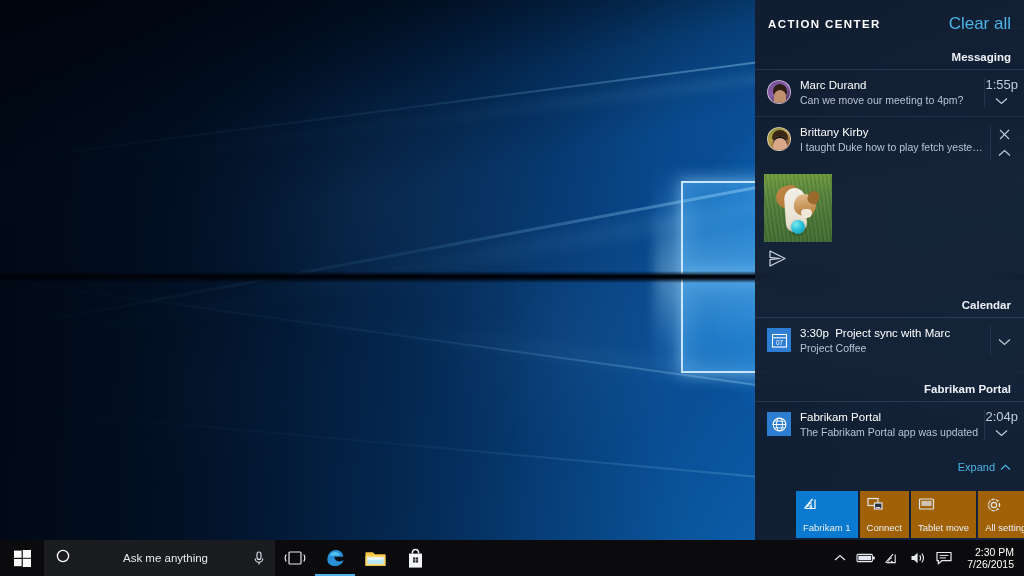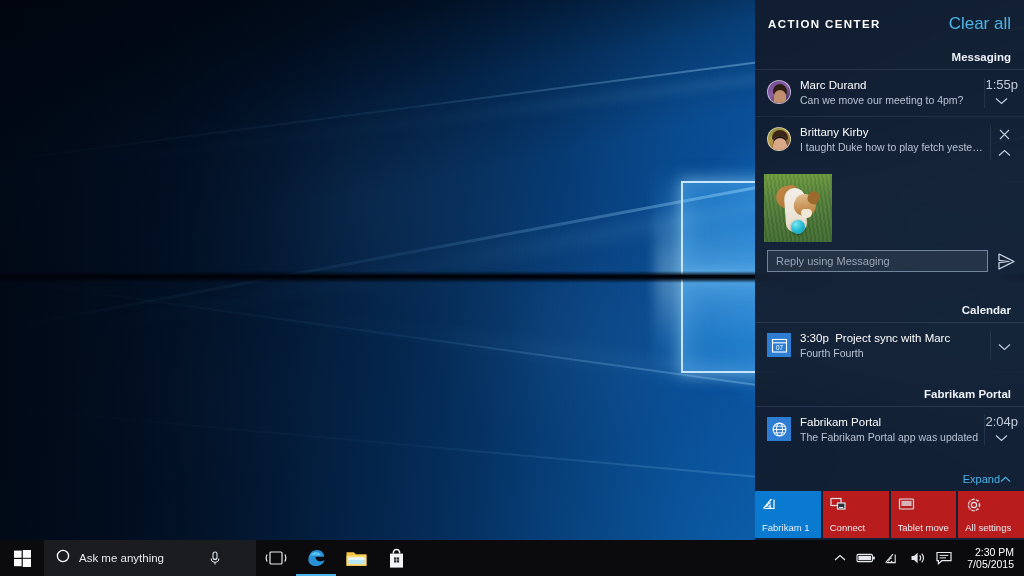--- a/index.html
+++ b/index.html
@@ -194,46 +194,46 @@
     border:1px solid rgba(180,200,225,.55);
     color:#9aa6b6; font-size:11px; font-family:"Liberation Sans", sans-serif;
     padding:0 8px; outline:none;
   }
   .reply-box::placeholder { color:#9aa6b6; }
   .send-btn { flex:0 0 20px; display:flex; align-items:center; justify-content:center; cursor:pointer; }
 
   .ac-footer { flex:0 0 auto; }
   .expand-row {
     display:flex; align-items:center; justify-content:flex-end;
-    padding:8px 13px 6px 0; font-size:11px; color:#4cb4e7; cursor:pointer;
+    gap:5px; padding:8px 13px 18px 0; font-size:11px; color:#4cb4e7; cursor:pointer;
   }
   .quick-grid { display:flex; gap:2px; padding:0 0 2px 0; }
   .qa {
-    flex:1 1 0; height:47px; background:#b91c1c;
+    flex:1 1 0; height:47px; background:#a16207;
     display:flex; flex-direction:column; justify-content:space-between;
     padding:6px 7px 5px 7px; cursor:pointer;
   }
-  .qa.on { background:#0a7ad1; }
+  .qa.on { background:#0a7ad1;margin-left:41px; }
   .qa-label { font-size:9.5px; color:#e9eef5; white-space:nowrap; overflow:hidden; text-overflow:ellipsis; }
   .qa-icon { width:18px; height:16px; }
 
   
   #taskbar {
     position:absolute; left:0; bottom:0; width:1024px; height:36px;
     background:#0b0b0d; display:flex; align-items:center;
     color:#fff;
   }
   .tb-start {
     width:44px; height:36px; display:flex; align-items:center; justify-content:center; cursor:pointer;
   }
   .tb-search {
     display:flex; align-items:center; gap:9px; height:36px;
     background:#1b1c1f; padding:0 10px 0 12px; min-width:212px; cursor:text;
   }
-  .tb-search-text { font-size:11.5px; color:#e6e9ee; }
+  .tb-search-text { font-size:11.5px; color:#e6e9ee;margin-left:44px; }
   .tb-mic { margin-left:36px; display:flex; align-items:center; cursor:pointer; }
   .tb-icons { display:flex; align-items:center; gap:0; }
   .tb-btn { width:40px; height:36px; display:flex; align-items:center; justify-content:center; cursor:pointer; }
   .tb-spacer { flex:1 1 auto; }
   .tb-tray { display:flex; align-items:center; gap:0; padding-right:4px; }
   .tray-btn { width:26px; height:36px; display:flex; align-items:center; justify-content:center; cursor:pointer; }
   .tb-clock {
     display:flex; flex-direction:column; align-items:flex-end; justify-content:center;
     font-size:10.5px; line-height:12.5px; color:#ffffff; padding:0 10px 0 6px; cursor:pointer;
   }
@@ -316,21 +316,20 @@
         <div class="dog-grass"></div>
         <div class="dog-patch"></div>
         <div class="dog-body"></div>
         <div class="dog-head"></div>
         <div class="dog-ear"></div>
         <div class="dog-snout"></div>
         <div class="dog-ball"></div>
       </div>
 
       <div class="reply-row">
-        <input class="reply-box" type="text" placeholder="Reply using Messaging" style="">
         <div class="send-btn">
           <svg width="19" height="17" viewBox="0 0 19 17">
             <path d="M2 1 L17 8.5 L2 16 L2 9.6 L12 8.5 L2 7.4 Z" fill="none" stroke="#cfd8e4" stroke-width="1.2" stroke-linejoin="round"></path>
           </svg>
         </div>
       </div>
 
       <div class="sect-gap"></div>
 
       <div class="section-head">Calendar</div>
@@ -341,21 +340,21 @@
             <rect x="1.5" y="2.5" width="14" height="12.5" fill="none" stroke="#fff" stroke-width="1.1"></rect>
             <line x1="1.5" y1="5.8" x2="15.5" y2="5.8" stroke="#fff" stroke-width="1.1"></line>
             <text x="8.5" y="13" font-size="6.4" fill="#fff" text-anchor="middle" font-family="Liberation Sans, sans-serif">07</text>
           </svg>
         </div>
         <div class="notif-body">
           <div class="notif-title">
             <span class="evt-time">3:30p</span>&nbsp;
             <span>Project sync with Marc</span>
           </div>
-          <div class="notif-sub">Fourth Fourth</div>
+          <div class="notif-sub">Project Coffee</div>
         </div>
         <div class="notif-right">
           <div class="chev" style="margin-top:8px">
             <svg width="13" height="8" viewBox="0 0 13 8">
                 <path d="M1 1.5 L6.5 6.5 L12 1.5" stroke="#c3ccd9" stroke-width="1.2" fill="none"></path>
               </svg>
           </div>
         </div>
       </div>
 
@@ -558,17 +557,17 @@
         <svg width="16" height="14" viewBox="0 0 16 14">
           <path d="M1 1.5 h14 v8.2 h-9.2 L2.4 12.6 V9.7 H1 Z" fill="none" stroke="#e6eaf0" stroke-width="1.2"></path>
           <line x1="3.6" y1="4.4" x2="12.4" y2="4.4" stroke="#e6eaf0" stroke-width="1"></line>
           <line x1="3.6" y1="6.9" x2="10" y2="6.9" stroke="#e6eaf0" stroke-width="1"></line>
         </svg>
       </div>
     </div>
 
     <div class="tb-clock">
       <div>2:30 PM</div>
-      <div>7/05/2015</div>
+      <div>7/26/2015</div>
     </div>
   </div>
 
 </div>
 
 </body></html>

